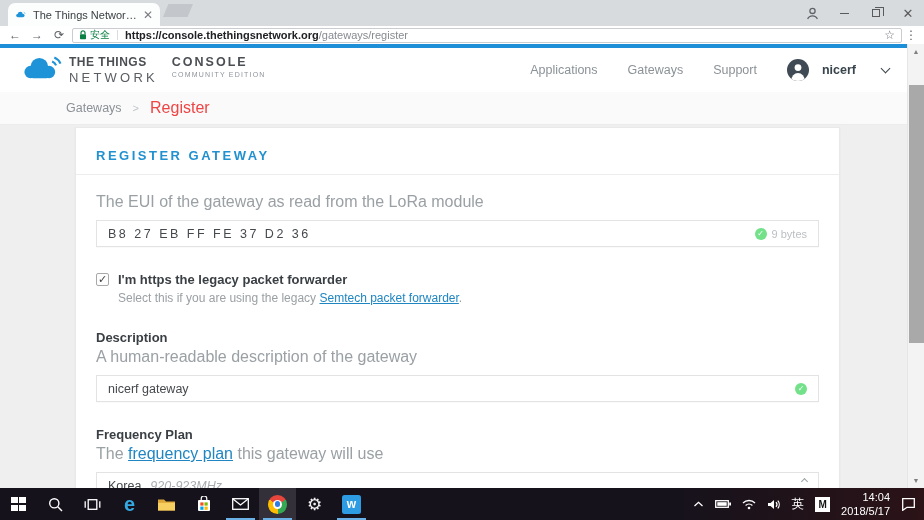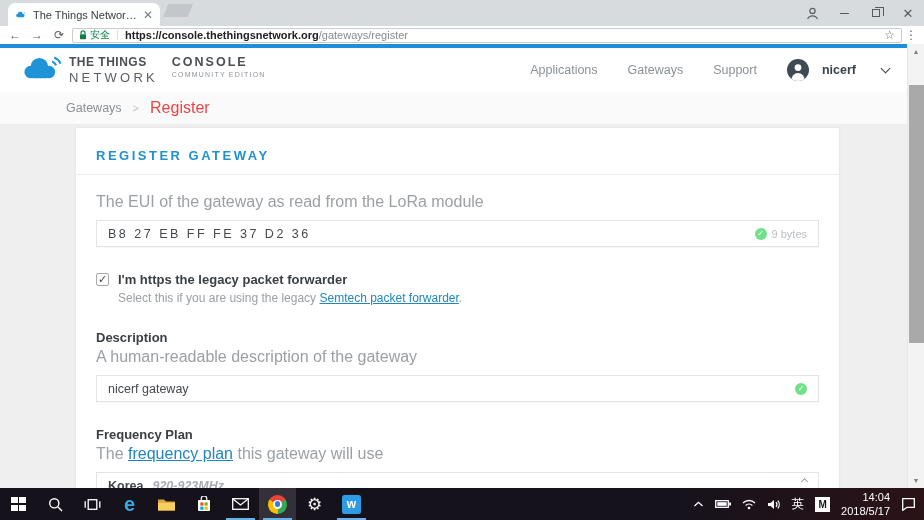--- a/index.html
+++ b/index.html
@@ -76,21 +76,21 @@
   .input-badge { margin-left:auto; display:flex; align-items:center; gap:5px; }
   .badge-text { font-size:11px; color:#bcc0c4; }
   .check-dot { width:12px; height:12px; border-radius:50%; background:#72e18a; color:#fff;
                font-size:8px; line-height:12px; text-align:center; }
   .group { margin-top:25px; }
   .checkbox-row { display:flex; align-items:center; }
   .checkbox { width:13px; height:13px; border:1px solid #a9a9a9; background:#fdfdfd; border-radius:2px;
               font-size:11px; line-height:11px; text-align:center; color:#3b3f43; }
   .checkbox-label { margin-left:9px; font-size:13px; font-weight:bold; color:#3a3f44; }
   .checkbox-help { margin-left:22px; margin-top:4px; font-size:12px; color:#9aa0a4; }
-  .select { cursor:pointer;font-weight:bold; }
+  .select { cursor:pointer; }
   .freq-range { font-style:italic; color:#a9adb1; margin-left:9px; }
   .stepper { margin-left:auto; display:flex; flex-direction:column; align-items:center; gap:3px; }
   .st-up { width:5px; height:5px; border-left:1.4px solid #9aa0a5; border-top:1.4px solid #9aa0a5;
            transform:rotate(45deg); }
   .st-dn { width:5px; height:5px; border-left:1.4px solid #9aa0a5; border-top:1.4px solid #9aa0a5;
            transform:rotate(225deg); }
 
   
   .scrollbar { position:absolute; top:44px; right:0; width:17px; height:444px; background:#f3f3f3;
                border-left:1px solid #e6e6e6; }

